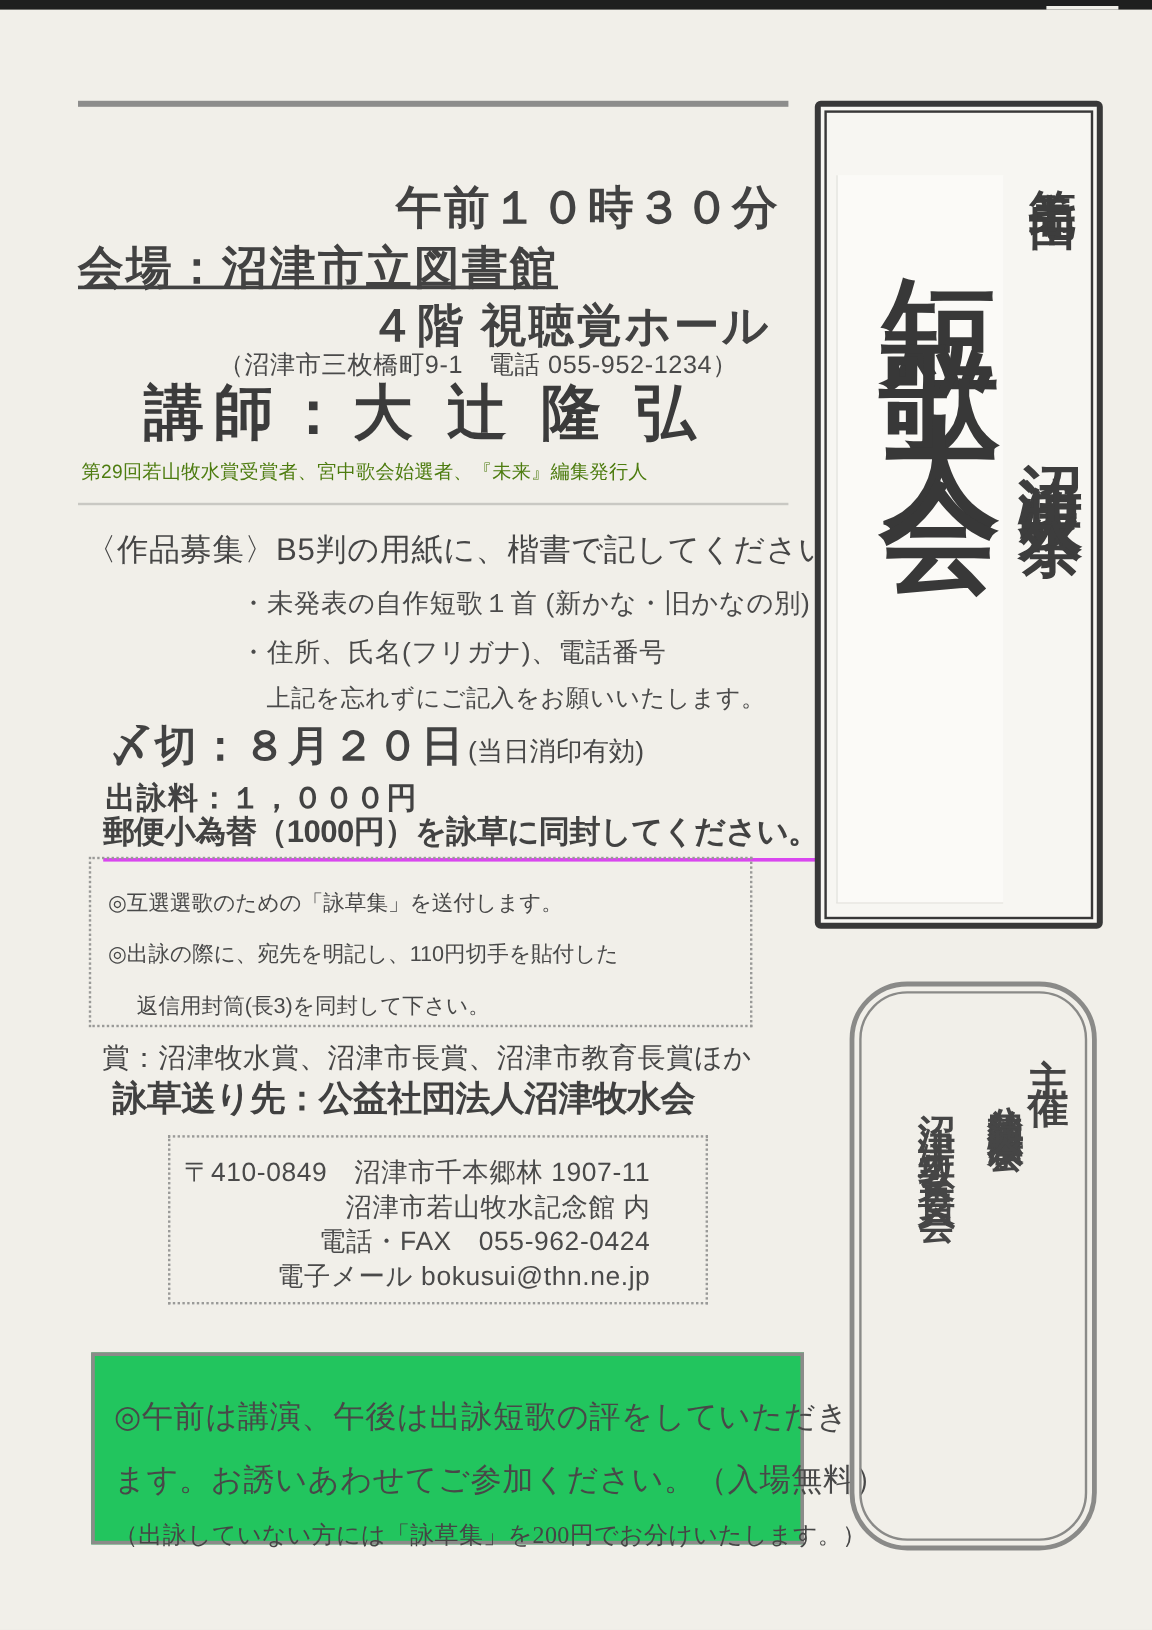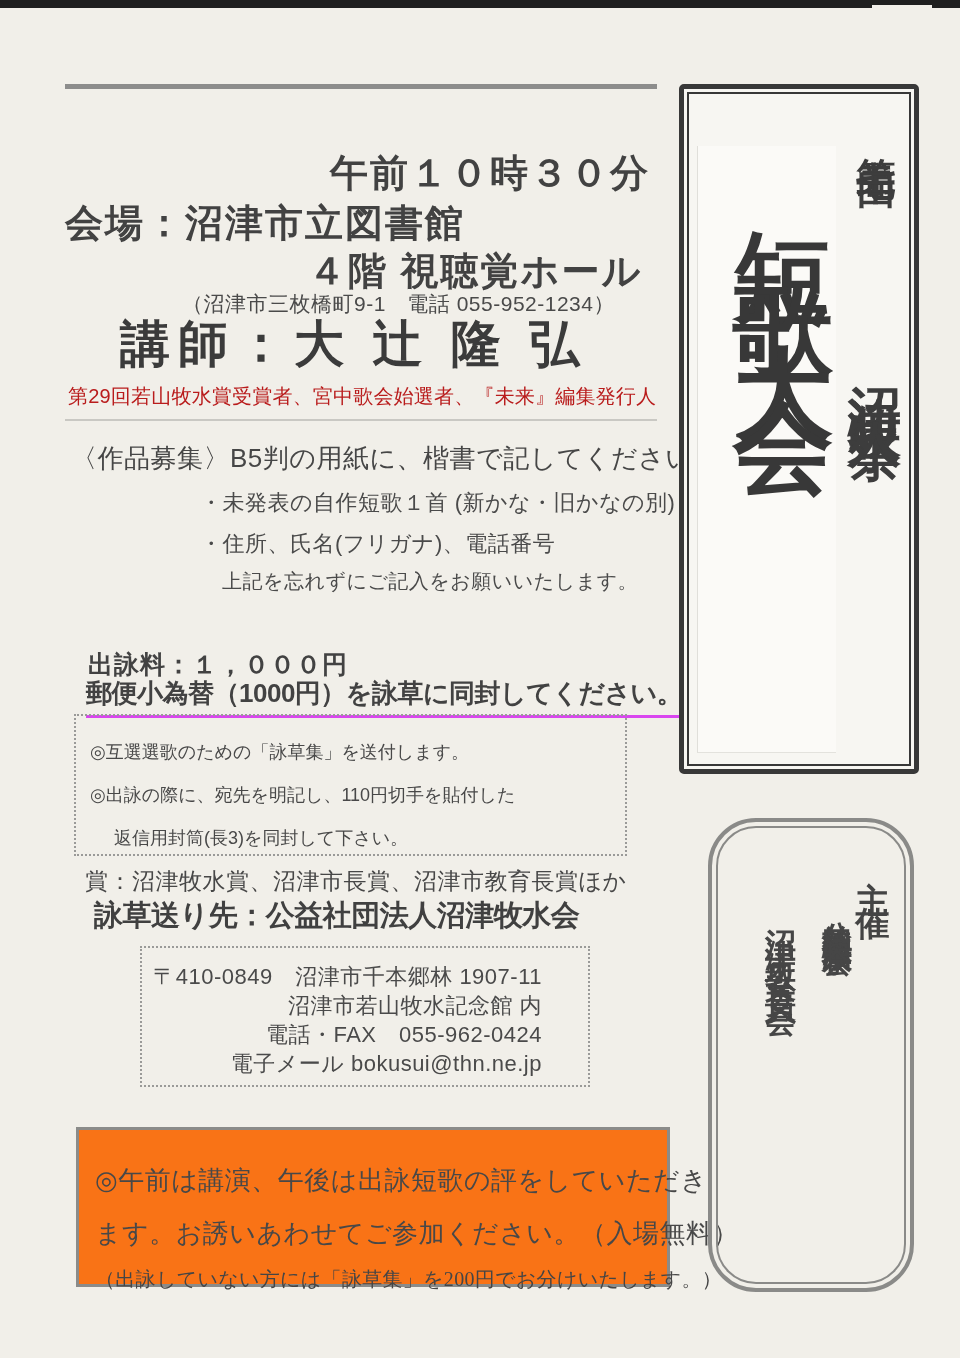--- a/index.html
+++ b/index.html
@@ -25,21 +25,21 @@
 
   
   .rule-top{position:absolute;left:65px;top:84px;width:592px;height:5px;background:#8d8d8c;}
   .rule-mid{position:absolute;left:65px;top:419px;width:592px;height:2px;background:#c9c8c3;}
 
   
   .dtline{font-size:38px;font-weight:bold;letter-spacing:2px;color:#424242;}
   .venue-note{font-size:21px;color:#4a4a4a;letter-spacing:0.5px;}
 
   .lecturer{font-size:50px;font-weight:bold;letter-spacing:8px;color:#3b3b3b;}
-  .bio{font-size:20px;color:#b91c1c;letter-spacing:0.2px;}
+  .bio{font-size:16px;color:#4d7c0f;letter-spacing:0.2px;}
 
   .rheading{font-size:26px;color:#464646;letter-spacing:0.5px;}
   .ritem{font-size:22px;color:#4a4a4a;letter-spacing:0.5px;}
   .rnote{font-size:20px;color:#4a4a4a;letter-spacing:0.5px;}
 
   .deadline-main{font-size:35px;font-weight:bold;letter-spacing:2px;color:#424242;}
   .deadline-note{font-size:22px;font-weight:normal;color:#474747;margin-left:2px;}
   .fee{font-size:25px;font-weight:bold;letter-spacing:1px;color:#424242;}
   .payment{font-size:26px;font-weight:bold;letter-spacing:-0.5px;color:#424242;
            border-bottom:3px solid #d946ef;padding-bottom:4px;display:inline-block;}
@@ -58,21 +58,21 @@
   .addr-box{
     position:absolute;left:140px;top:946px;width:450px;height:141px;
     border:2px dotted #9a9a98;box-sizing:border-box;
     padding:14px 46px 0 0;text-align:right;
   }
   .addr-line{font-size:22px;color:#4a4a4a;line-height:29px;letter-spacing:0.5px;white-space:nowrap;}
 
   .footer-box{
     position:absolute;left:76px;top:1127px;width:594px;height:160px;
     border:3px solid #8b8b89;box-sizing:border-box;
-    padding:24px 0 0 16px;background:#f97316;
+    padding:24px 0 0 16px;background:#22c55e;
   }
   .footer-line{font-size:26px;color:#484848;line-height:53px;letter-spacing:0.5px;white-space:nowrap;}
   .footer-line-serif{font-size:20px;color:#454545;margin-top:6px;letter-spacing:0.3px;white-space:nowrap;}
 
   
   .title-panel{
     position:absolute;left:679px;top:84px;width:240px;height:690px;
     background:#f7f6f2;border:5px solid #383838;border-radius:5px;box-sizing:border-box;
   }
   .title-panel-inner{
@@ -127,34 +127,37 @@
 
 <div class="page">
 
   <div class="scan-bar">
     <div class="scan-bar-notch"></div>
   </div>
 
   <div class="rule-top"></div>
 
   <div class="abs g dtline" style="left:330px;top:148px;">午前１０時３０分</div>
-  <div class="abs g dtline" style="left:65px;top:198px;">会場：沼津市立図書館</div>
+  <div class="abs g dtline" style="left:65px;top:198px;text-decoration:underline;">会場：沼津市立図書館</div>
   <div class="abs g dtline" style="left:308px;top:246px;">４階 視聴覚ホール</div>
   <div class="abs g venue-note" style="left:182px;top:290px;">（沼津市三枚橋町9-1　電話 055-952-1234）</div>
 
   <div class="abs m lecturer" style="left:120px;top:311px;">講師：大 辻 隆 弘</div>
   <div class="abs g bio" style="left:68px;top:383px;">第29回若山牧水賞受賞者、宮中歌会始選者、『未来』編集発行人</div>
 
   <div class="rule-mid"></div>
 
   <div class="abs g rheading" style="left:71px;top:441px;">〈作品募集〉B5判の用紙に、楷書で記してください。</div>
   <div class="abs g ritem" style="left:200px;top:488px;">・未発表の自作短歌１首 (新かな・旧かなの別)</div>
   <div class="abs g ritem" style="left:200px;top:529px;">・住所、氏名(フリガナ)、電話番号</div>
   <div class="abs g rnote" style="left:222px;top:568px;">上記を忘れずにご記入をお願いいたします。</div>
 
+  <div class="abs g" style="left:92px;top:598px;">
+    <span class="deadline-main">〆切：８月２０日</span><span class="deadline-note">(当日消印有効)</span>
+  </div>
   <div class="abs g fee" style="left:88px;top:648px;">出詠料：１，０００円</div>
   <div class="abs" style="left:86px;top:676px;">
     <span class="g payment">郵便小為替（1000円）を詠草に同封してください。</span>
   </div>
 
   <div class="notice-box">
     <div class="g notice-line">◎互選選歌のための「詠草集」を送付します。</div>
     <div class="g notice-line">◎出詠の際に、宛先を明記し、110円切手を貼付した</div>
     <div class="g notice-line indent">返信用封筒(長3)を同封して下さい。</div>
   </div>

